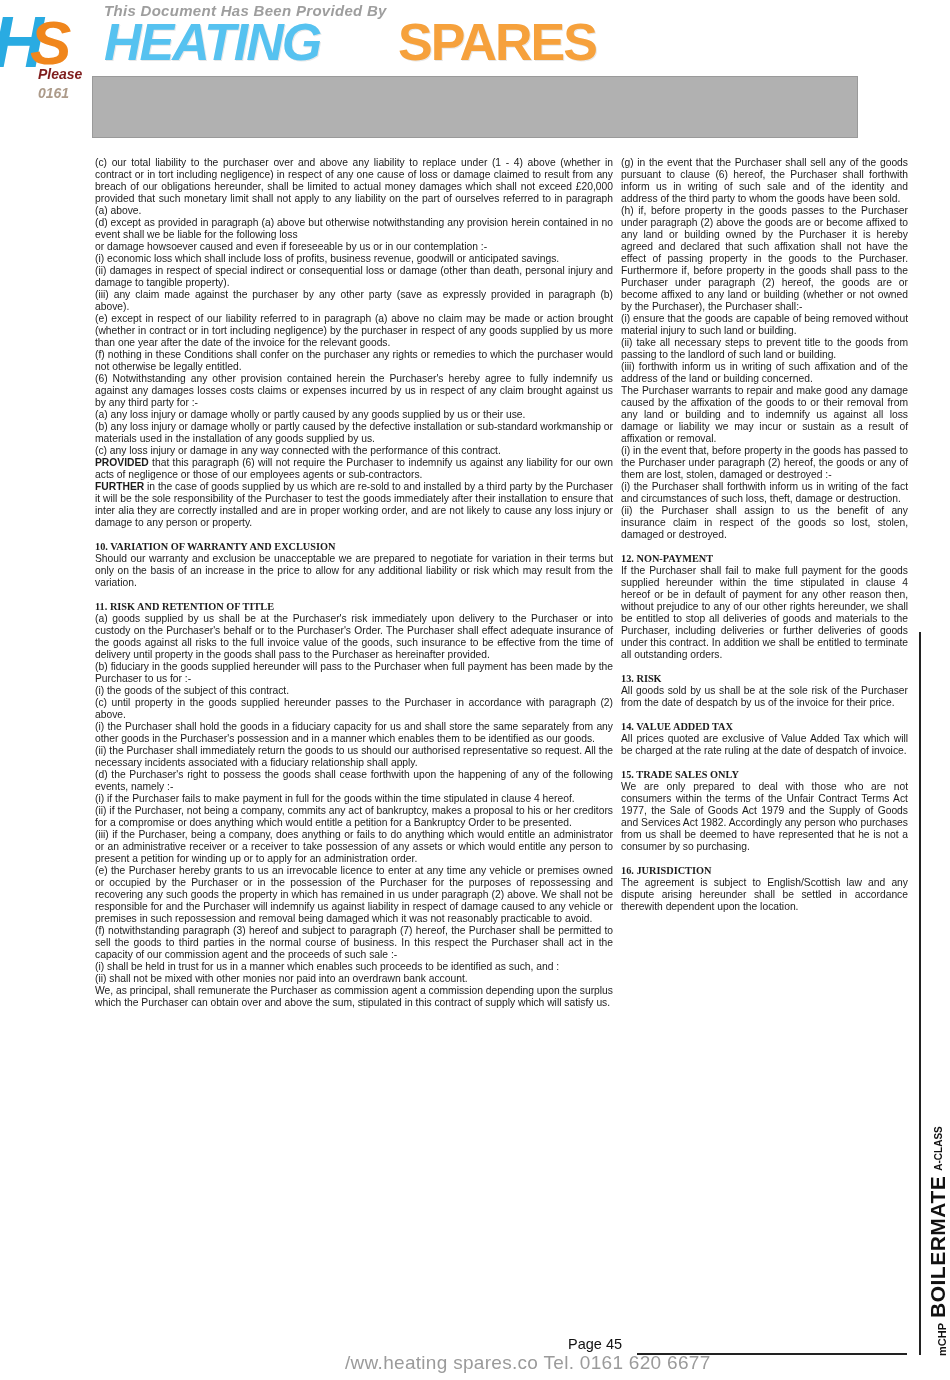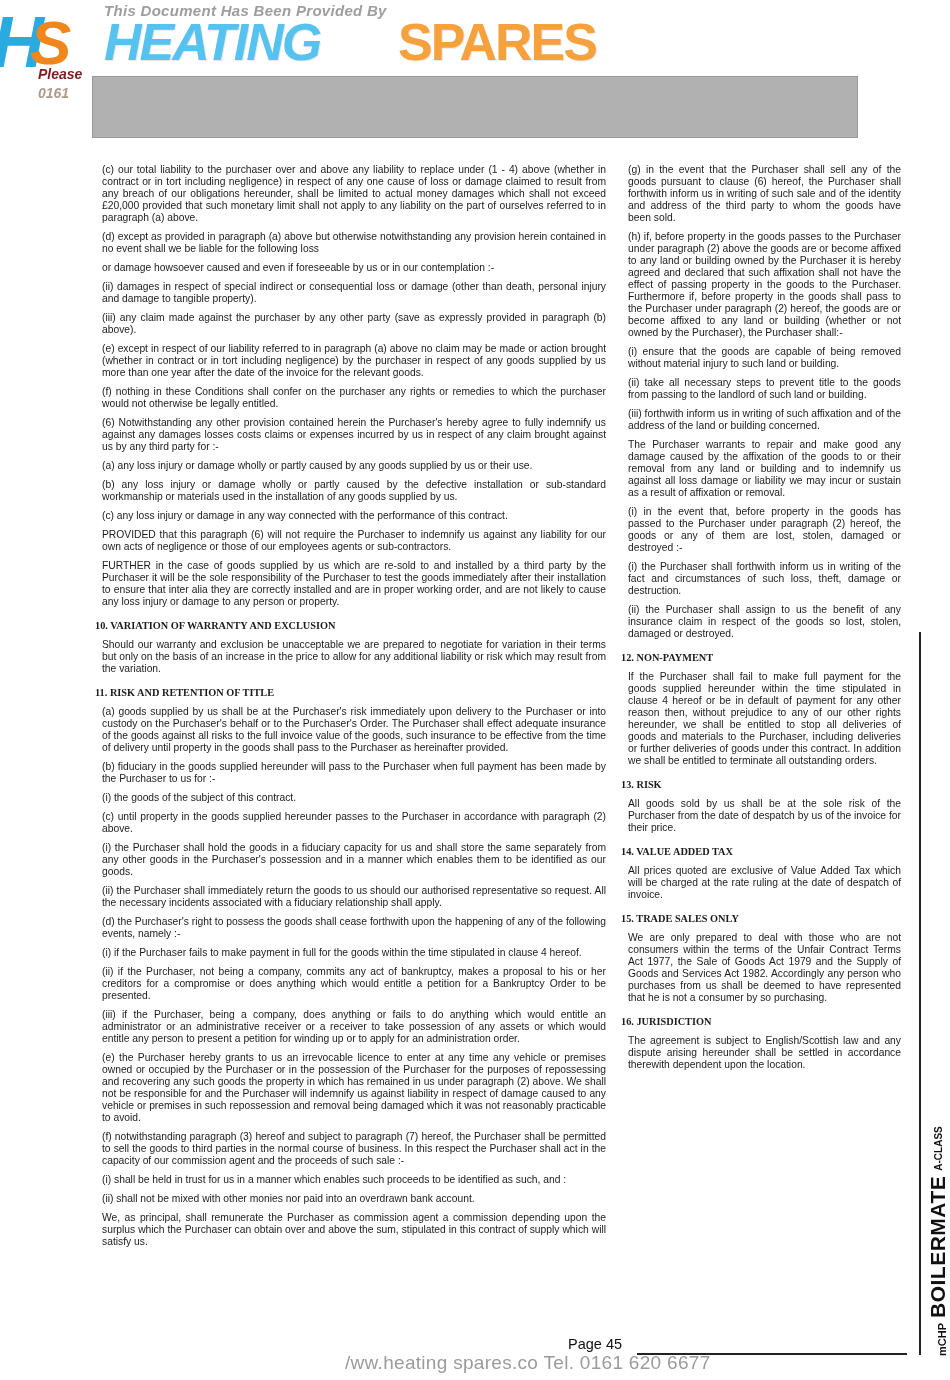--- a/index.html
+++ b/index.html
@@ -59,23 +59,23 @@
 
   
   .col {
     position:absolute; top:157px;
     text-align:justify;
     font-size:10.3px; line-height:12px;
     color:#1b1b1b;
   }
   .col-left  { left:95px;  width:518px; }
   .col-right { left:621px; width:287px; }
-  .para { margin:7px; }
+  .para { margin:0; }
   .heading { font-weight:700; margin-top:12px;font-family:Liberation Serif, serif; }
-  .bold-lead { font-weight:400; }
+  .bold-lead { font-weight:700; }
 
   
   .page-number {
     position:absolute; left:568px; top:1336px;
     font-size:14.5px; color:#111111;
   }
   .footer-rule {
     position:absolute; left:637px; top:1353px;
     width:270px; height:2px; background:#222222;
   }
@@ -112,20 +112,21 @@
 
 <div class="wm-please">Please</div>
 <div class="wm-phone">0161</div>
 
 <div class="gray-banner"></div>
 
 <div class="col col-left">
     <div class="para">(c) our total liability to the purchaser over and above any liability to replace under (1 - 4) above (whether in contract or in tort including negligence) in respect of any one cause of loss or damage claimed to result from any breach of our obligations hereunder, shall be limited to actual money damages which shall not exceed £20,000 provided that such monetary limit shall not apply to any liability on the part of ourselves referred to in paragraph (a) above.</div>
     <div class="para">(d) except as provided in paragraph (a) above but otherwise notwithstanding any provision herein contained in no event shall we be liable for the following loss</div>
     <div class="para">or damage howsoever caused and even if foreseeable by us or in our contemplation :-</div>
+    <div class="para">(i) economic loss which shall include loss of profits, business revenue, goodwill or anticipated savings.</div>
     <div class="para">(ii) damages in respect of special indirect or consequential loss or damage (other than death, personal injury and damage to tangible property).</div>
     <div class="para">(iii) any claim made against the purchaser by any other party (save as expressly provided in paragraph (b) above).</div>
     <div class="para">(e) except in respect of our liability referred to in paragraph (a) above no claim may be made or action brought (whether in contract or in tort including negligence) by the purchaser in respect of any goods supplied by us more than one year after the date of the invoice for the relevant goods.</div>
     <div class="para">(f) nothing in these Conditions shall confer on the purchaser any rights or remedies to which the purchaser would not otherwise be legally entitled.</div>
     <div class="para">(6) Notwithstanding any other provision contained herein the Purchaser's hereby agree to fully indemnify us against any damages losses costs claims or expenses incurred by us in respect of any claim brought against us by any third party for :-</div>
     <div class="para">(a) any loss injury or damage wholly or partly caused by any goods supplied by us or their use.</div>
     <div class="para">(b) any loss injury or damage wholly or partly caused by the defective installation or sub-standard workmanship or materials used in the installation of any goods supplied by us.</div>
     <div class="para">(c) any loss injury or damage in any way connected with the performance of this contract.</div>
     <div class="para"><span class="bold-lead">PROVIDED </span>that this paragraph (6) will not require the Purchaser to indemnify us against any liability for our own acts of negligence or those of our employees agents or sub-contractors.</div>
     <div class="para"><span class="bold-lead">FURTHER </span>in the case of goods supplied by us which are re-sold to and installed by a third party by the Purchaser it will be the sole responsibility of the Purchaser to test the goods immediately after their installation to ensure that inter alia they are correctly installed and are in proper working order, and are not likely to cause any loss injury or damage to any person or property.</div>

